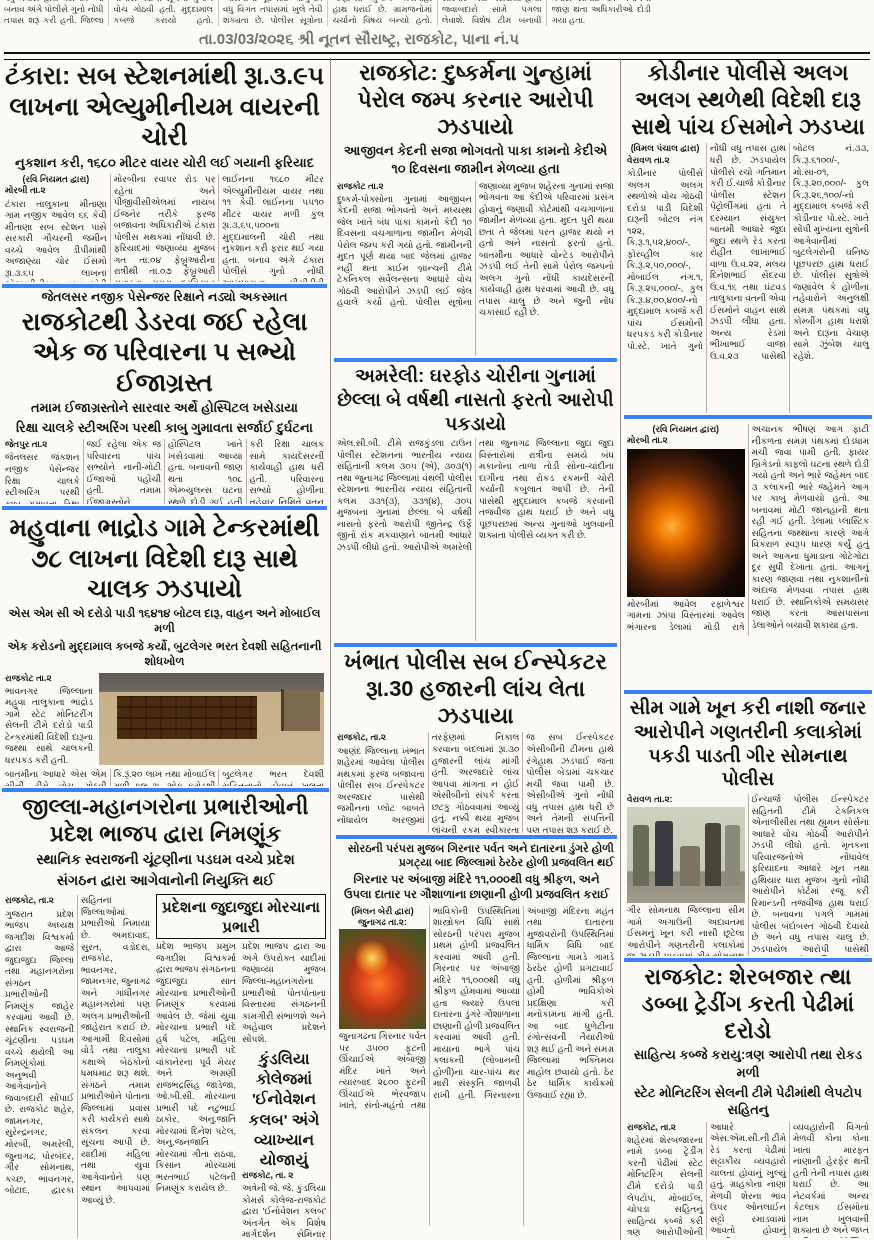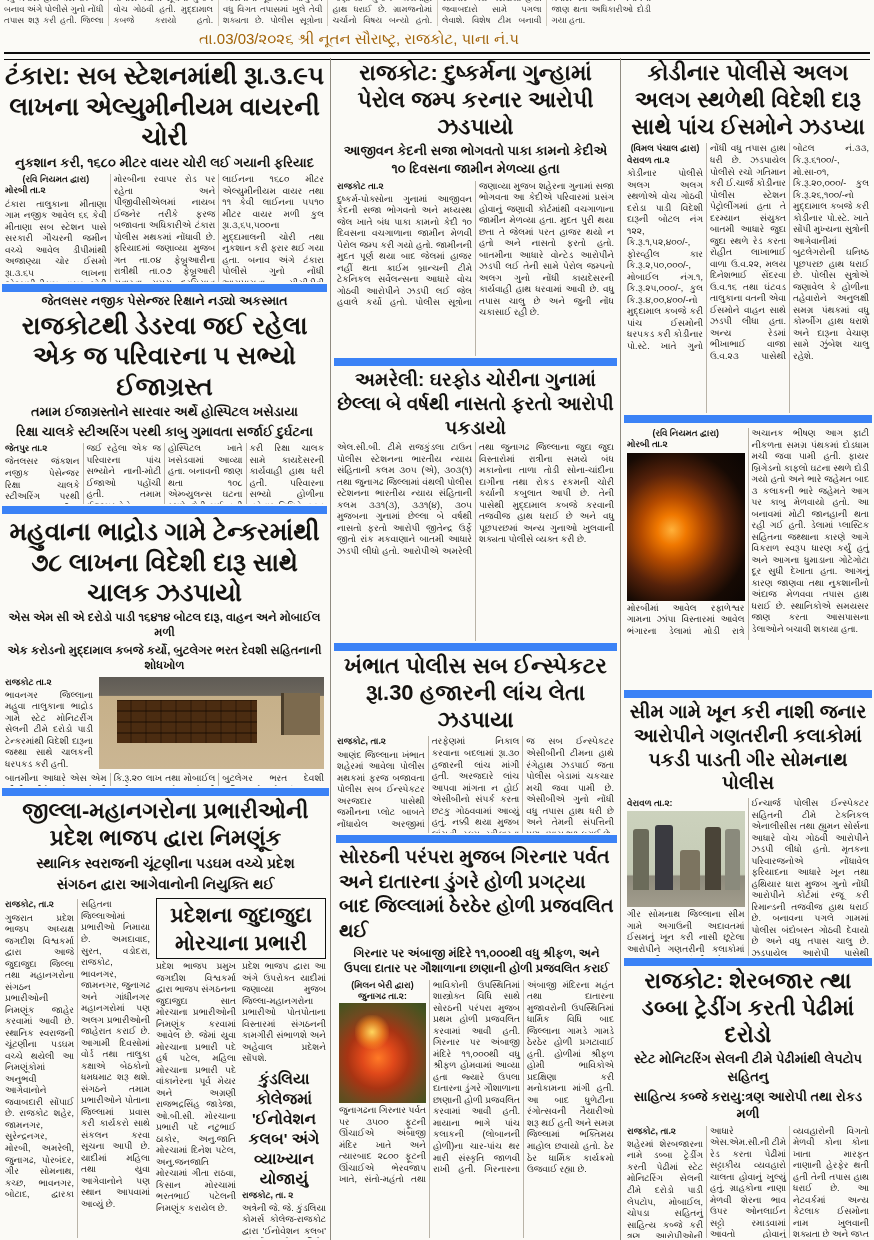--- a/index.html
+++ b/index.html
@@ -1,50 +1,50 @@
 <!DOCTYPE html>
 <html lang="gu"><head>
 <meta charset="utf-8">
 <style>
   html,body{margin:0;padding:0;}
   body{background:#e8e6e0;font-family:"Liberation Sans",sans-serif;}
   .page{position:relative;width:874px;height:1240px;margin:0 auto;background:#fbfaf6;color:#151310;overflow:hidden;}
   .strip{position:absolute;left:0;top:0;width:874px;height:30px;overflow:hidden;font-size:8.5px;line-height:11px;color:#2a2a2a;text-align:justify;padding:0 4px;box-sizing:border-box;}
   .strip .inner{margin-top:-7px;columns:8;column-gap:10px;column-rule:1px solid #cfcabe;}
-  .masthead{position:absolute;left:0;top:30px;width:718px;text-align:center;font-size:15px;font-weight:400;color:#a16207;}
+  .masthead{position:absolute;left:0;top:30px;width:718px;text-align:center;font-size:15px;font-weight:700;color:#737373;}
   .hdr-rule{position:absolute;left:4px;right:4px;top:52px;height:5px;border-top:2.5px solid #0c0c0c;border-bottom:1.5px solid #0c0c0c;}
   .vrule{position:absolute;top:58px;width:1px;height:1182px;background:#8f8a80;}
   .story{position:absolute;box-sizing:border-box;overflow:hidden;padding:2px 3px;}
-  .sep{border-top:8px solid #3b82f6;}
+  .sep{border-top:4px solid #3b82f6;}
   .kicker{font-size:12.5px;font-weight:700;text-align:center;line-height:1.25;}
   .hl-xl{font-size:25px;font-weight:800;text-align:center;line-height:1.22;letter-spacing:-0.2px;}
   .hl-lg{font-size:22px;font-weight:800;text-align:center;line-height:1.22;}
   .hl-md{font-size:19px;font-weight:800;text-align:center;line-height:1.25;}
-  .hl-sm{font-size:19px;font-weight:800;text-align:left;line-height:1.3;}
+  .hl-sm{font-size:11px;font-weight:800;text-align:right;line-height:1.3;}
   .sub{font-size:13px;font-weight:700;text-align:center;line-height:1.35;margin-top:2px;}
   .sub-sm{font-size:11.5px;font-weight:700;text-align:center;line-height:1.35;margin-top:2px;}
   .body{font-size:9px;line-height:1.28;text-align:justify;margin-top:3px;column-gap:7px;column-rule:1px solid #b9b3a7;height:100%;}
   .cols2{column-count:2}.cols3{column-count:3}.cols4{column-count:4}
   .byline{font-size:8.8px;font-weight:700;text-align:center;}
   .dateline{font-size:8.8px;font-weight:700;text-align:left;margin-bottom:2px;}
   .caption{font-size:8.8px;font-weight:700;text-align:center;margin-top:1px;}
   .ph{break-inside:avoid;margin:1px 0 2px 0;}
   .photo{width:100%;position:relative;overflow:hidden;background:#cbbfa8;}
   .photo .fig{position:absolute;border-radius:3px 3px 0 0;}
   .p-amreli{height:122px;background:linear-gradient(180deg,#c8b692 0%,#cdbc9c 58%,#96815d 60%,#b3a183 78%,#8c8371 100%);}
   .p-fire{height:148px;background:radial-gradient(ellipse at 38% 52%,#ffb13a 0%,#f07800 14%,#b34a00 30%,#57220a 52%,#160a04 75%,#0a0503 100%);}
   .p-boxes{height:92px;background:linear-gradient(180deg,#5f5b55 0%,#6d675d 20%,#c6b089 21%,#cbb693 100%);}
   .p-boxes .stacks{position:absolute;left:8%;right:30%;top:26%;height:46%;background:repeating-linear-gradient(90deg,#8a6a42 0 13px,#6f5331 13px 15px),repeating-linear-gradient(0deg,#8a6a42 0 9px,#5f4628 9px 11px);background-blend-mode:multiply;}
   .p-boxes .truck{position:absolute;right:2%;top:18%;width:16%;height:46%;background:#7c6a4e;border-left:3px solid #4a3d2a;}
   .p-simgam{height:96px;background:linear-gradient(180deg,#ccd2bd 0%,#c5cbb6 66%,#8e8b7c 68%,#a29d8d 100%);}
   .p-sorath{height:100px;background:radial-gradient(circle at 45% 55%,#ff7a26 0%,#e0481a 22%,#a83413 42%,#6d4a20 66%,#47531f 88%,#3c4a22 100%);}
   .p-sorath .spark{position:absolute;left:18%;top:12%;width:40%;height:34%;background:radial-gradient(circle,#ffd65e 0%,rgba(255,160,40,.6) 45%,rgba(255,120,20,0) 75%);}
   .flexrow{display:flex;gap:6px;margin-top:3px;}
   .sidecol{font-size:9px;line-height:1.28;text-align:justify;}
-  .boxed{border:1.5px solid #111;padding:2px 4px;font-size:21px;font-weight:800;text-align:center;line-height:1.3;margin:2px 0;}
+  .boxed{border:1.5px solid #111;padding:2px 4px;font-size:15px;font-weight:800;text-align:center;line-height:1.3;margin:2px 0;}
   .substory-hl{font-size:15.5px;font-weight:800;text-align:center;line-height:1.3;margin-top:4px;}
 </style>
 </head>
 <body>
 
 <div class="page">
 
   <div class="strip">
     <div class="inner">વધુ તપાસ હાથ ધરી છે. આ બનાવ અંગે પોલીસે ગુનો નોંધી તપાસ શરૂ કરી હતી. જિલ્લા પોલીસ વડાની સૂચના મુજબ વોચ ગોઠવી હતી. મુદ્દામાલ કબજે કરાયો હતો. આરોપીની પૂછપરછ ચાલુ છે. વધુ વિગત તપાસમાં ખુલે તેવી શક્યતા છે. પોલીસ સૂત્રોના જણાવ્યા મુજબ કાર્યવાહી હાથ ધરાઈ છે. ગ્રામજનોમાં ચર્ચાનો વિષય બન્યો હતો. સારવાર અર્થે ખસેડાયા હતા. જવાબદારો સામે પગલા લેવાશે. વિશેષ ટીમ બનાવી તપાસ સોંપાઈ છે. બનાવની જાણ થતા અધિકારીઓ દોડી ગયા હતા.</div>
   </div>
@@ -195,21 +195,21 @@
           <div class="fig" style="left:66%;top:16%;width:14%;height:66%;background:#4a4438"></div>
           <div class="fig" style="left:83%;top:18%;width:13%;height:64%;background:#8a8a7c"></div>
         </div>
       </div>
       <span>ગીર સોમનાથ જિલ્લાના સીમ ગામે અગાઉની અદાવતમાં ઈસમનું ખૂન કરી નાસી છૂટેલા આરોપીને ગણતરીની કલાકોમાં જ ઝડપી પાડવામાં ગીર સોમનાથ પોલીસને સફળતા મળી હતી. નવાબંદર મરીન પોલીસ સ્ટેશન ઈન્ચાર્જ પોલીસ ઈન્સ્પેકટર સહિતની ટીમે ટેકનિકલ એનાલીસીસ તથા હ્યુમન સોર્સના આધારે વોચ ગોઠવી આરોપીને ઝડપી લીધો હતો. મૃતકના પરિવારજનોએ નોંધાવેલ ફરિયાદના આધારે ખૂન તથા હથિયાર ધારા મુજબ ગુનો નોંધી આરોપીને કોર્ટમાં રજૂ કરી રિમાન્ડની તજવીજ હાથ ધરાઈ છે. બનાવના પગલે ગામમાં પોલીસ બંદોબસ્ત ગોઠવી દેવાયો છે અને વધુ તપાસ ચાલુ છે. ઝડપાયેલ આરોપી પાસેથી ગુનામાં વપરાયેલ હથિયાર કબજે કરવાની કાર્યવાહી ચાલુ છે.</span>
     </div>
   </div>
 
   <div class="story sep" style="left:624px;top:958px;width:248px;height:280px">
     <div class="hl-lg">રાજકોટ: શેરબજાર ત્થા ડબ્બા ટ્રેડીંગ કરતી પેઢીમાં દરોડો</div>
+    <div class="sub">સાહિત્ય કબ્જે કરાયુ:ત્રણ આરોપી તથા રોકડ મળી</div>
     <div class="sub">સ્ટેટ મોનિટરિંગ સેલની ટીમે પેઢીમાંથી લેપટોપ સહિતનુ</div>
-    <div class="sub">સાહિત્ય કબ્જે કરાયુ:ત્રણ આરોપી તથા રોકડ મળી</div>
     <div class="body cols3" style="height:162px">
       <div class="dateline">રાજકોટ, તા.૨</div>
       <span>શહેરમાં શેરબજારના નામે ડબ્બા ટ્રેડીંગ કરતી પેઢીમાં સ્ટેટ મોનિટરિંગ સેલની ટીમે દરોડો પાડી લેપટોપ, મોબાઈલ, ચોપડા સહિતનું સાહિત્ય કબ્જે કરી ત્રણ આરોપીઓની અટકાયત કરી હતી અને રોકડ રકમ મળી આવી હતી. બાતમીના આધારે એસ.એમ.સી.ની ટીમે રેડ કરતા પેઢીમાં સટ્ટાકીય વ્યવહારો ચાલતા હોવાનું ખુલ્યું હતું. ગ્રાહકોના નાણા મેળવી શેરના ભાવ ઉપર ઓનલાઈન સટ્ટો રમાડવામાં આવતો હોવાનું પ્રાથમિક તપાસમાં બહાર આવ્યું છે. ઝડપાયેલા આરોપીઓ પાસેથી વ્યવહારોની વિગતો મેળવી કોના કોના ખાતા મારફત નાણાની હેરફેર થતી હતી તેની તપાસ હાથ ધરાઈ છે. આ નેટવર્કમાં અન્ય કેટલાક ઈસમોના નામ ખુલવાની શક્યતા છે અને જપ્ત સાહિત્યનું ફોરેન્સિક પૃથ્થકરણ કરાશે. વધુ તપાસ ચાલુ છે.</span>
     </div>
   </div>
 
 </div>
 
 </body></html>

